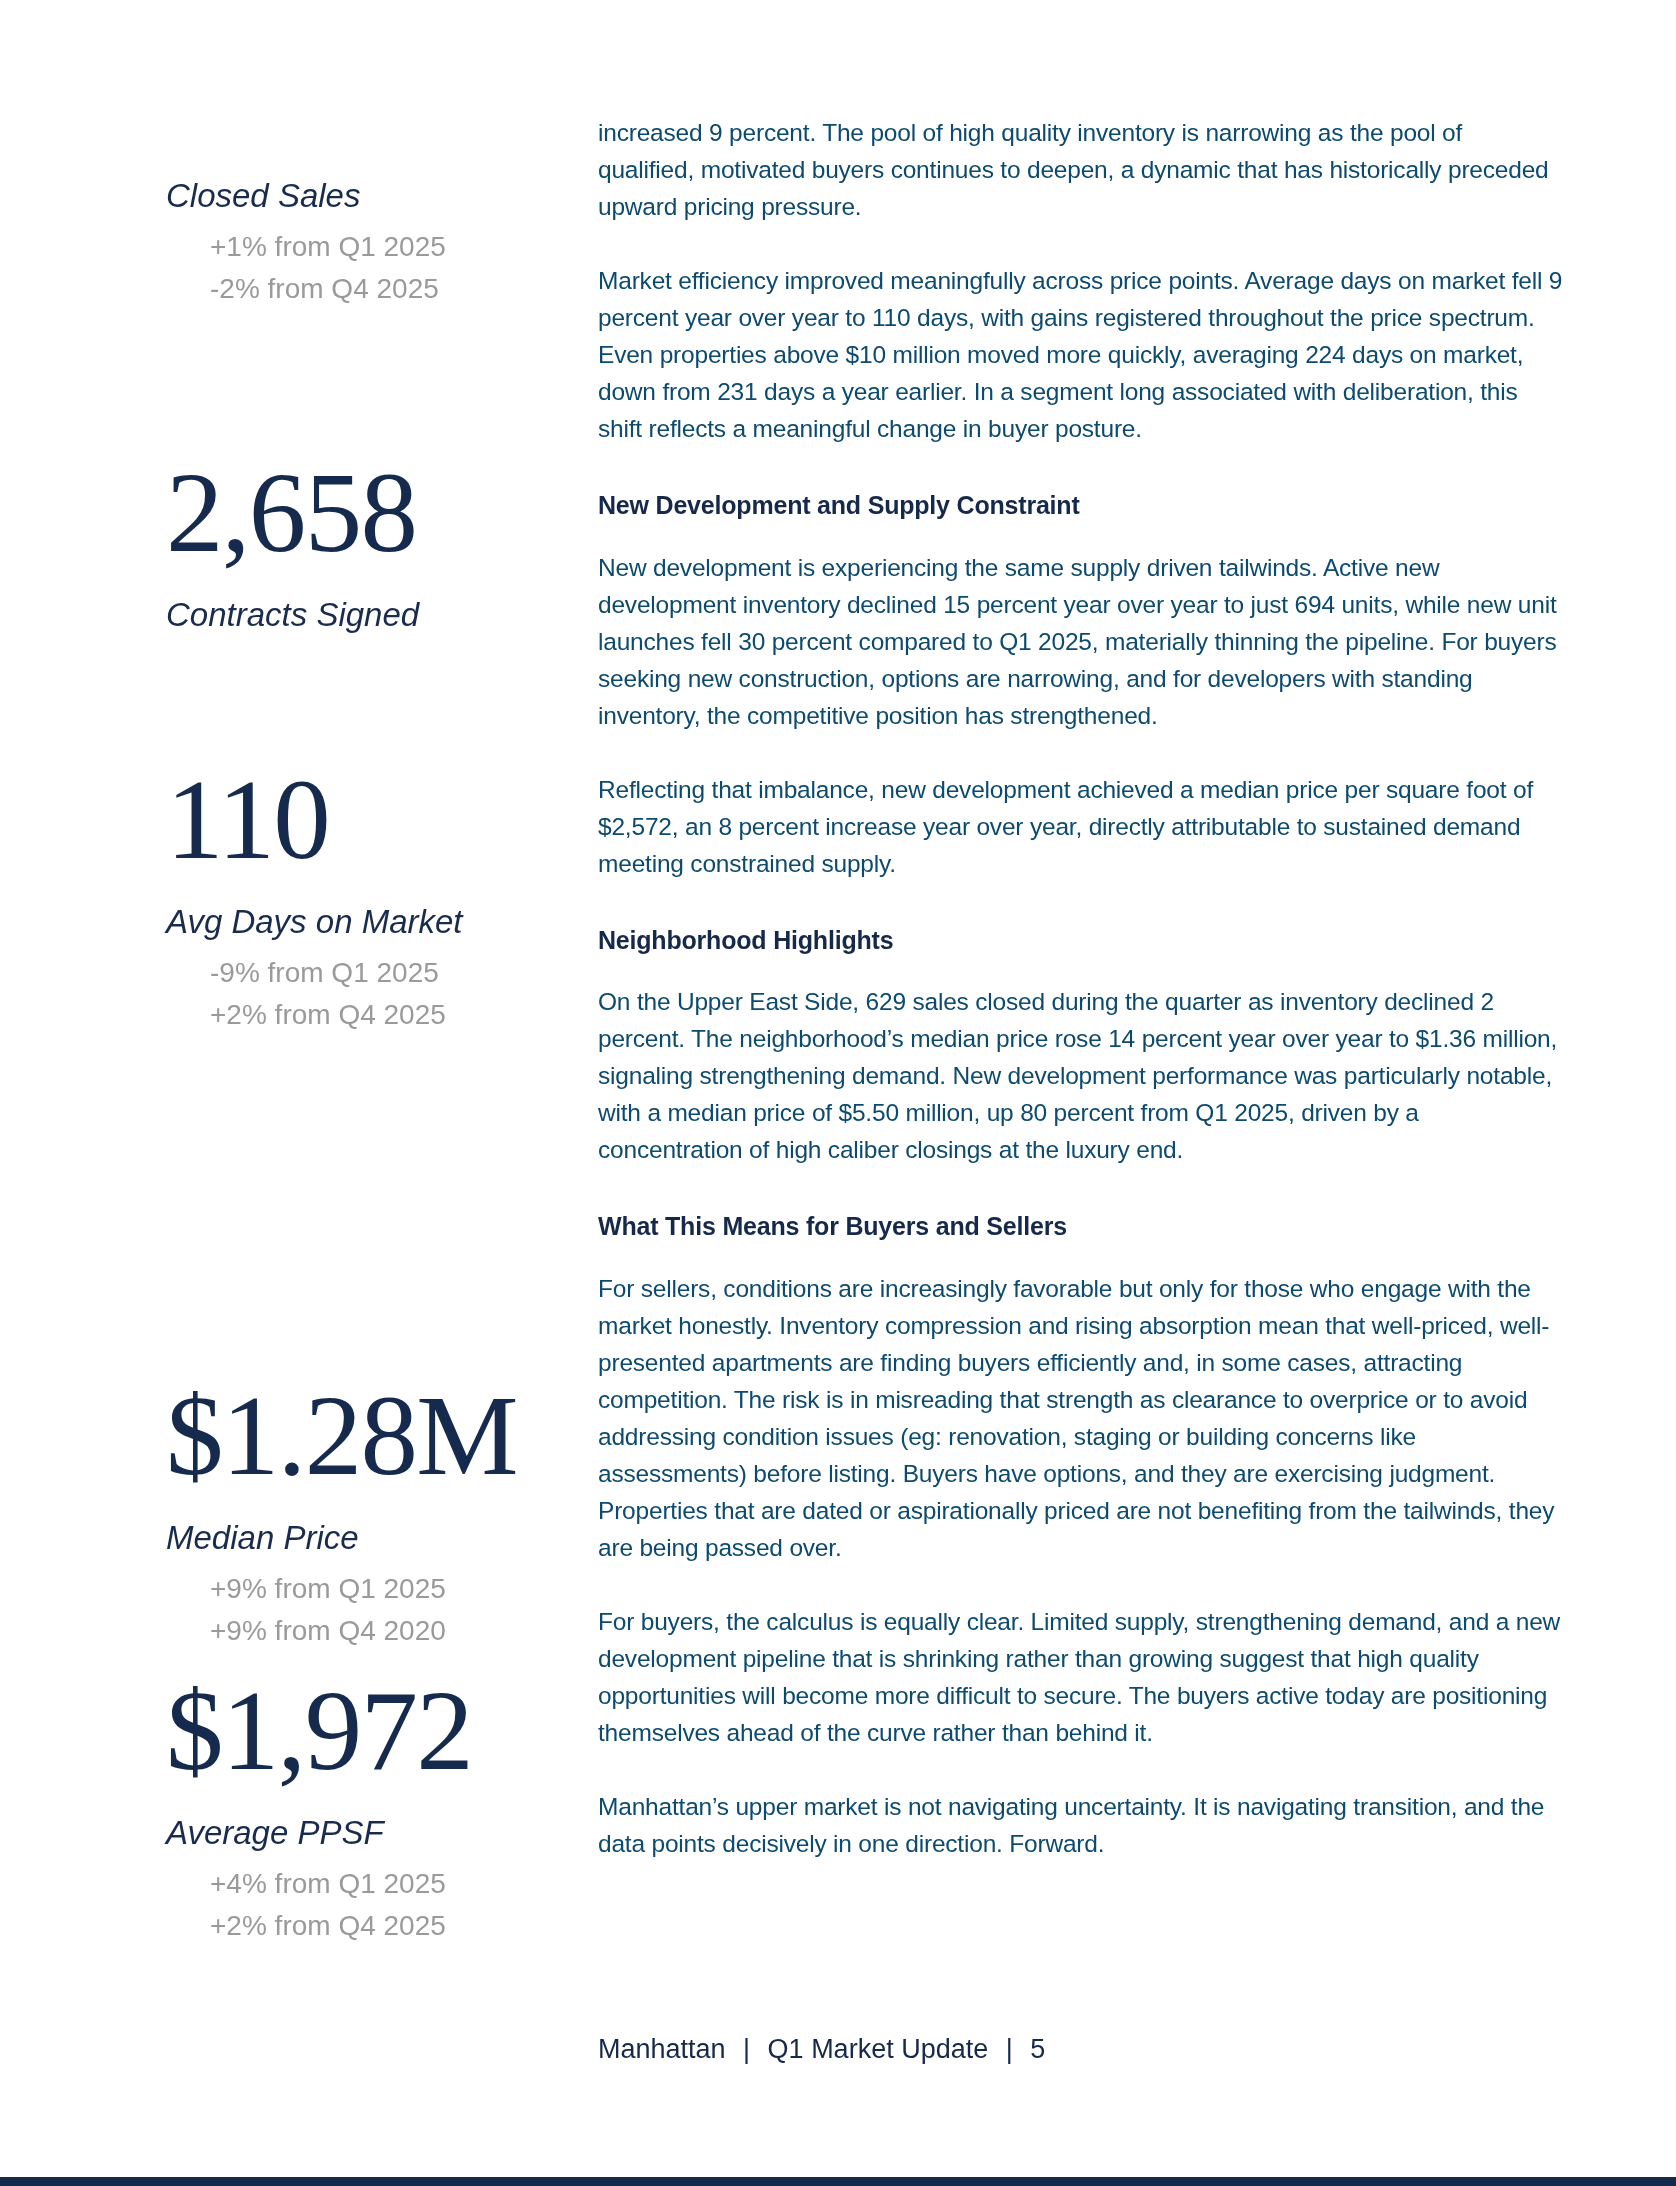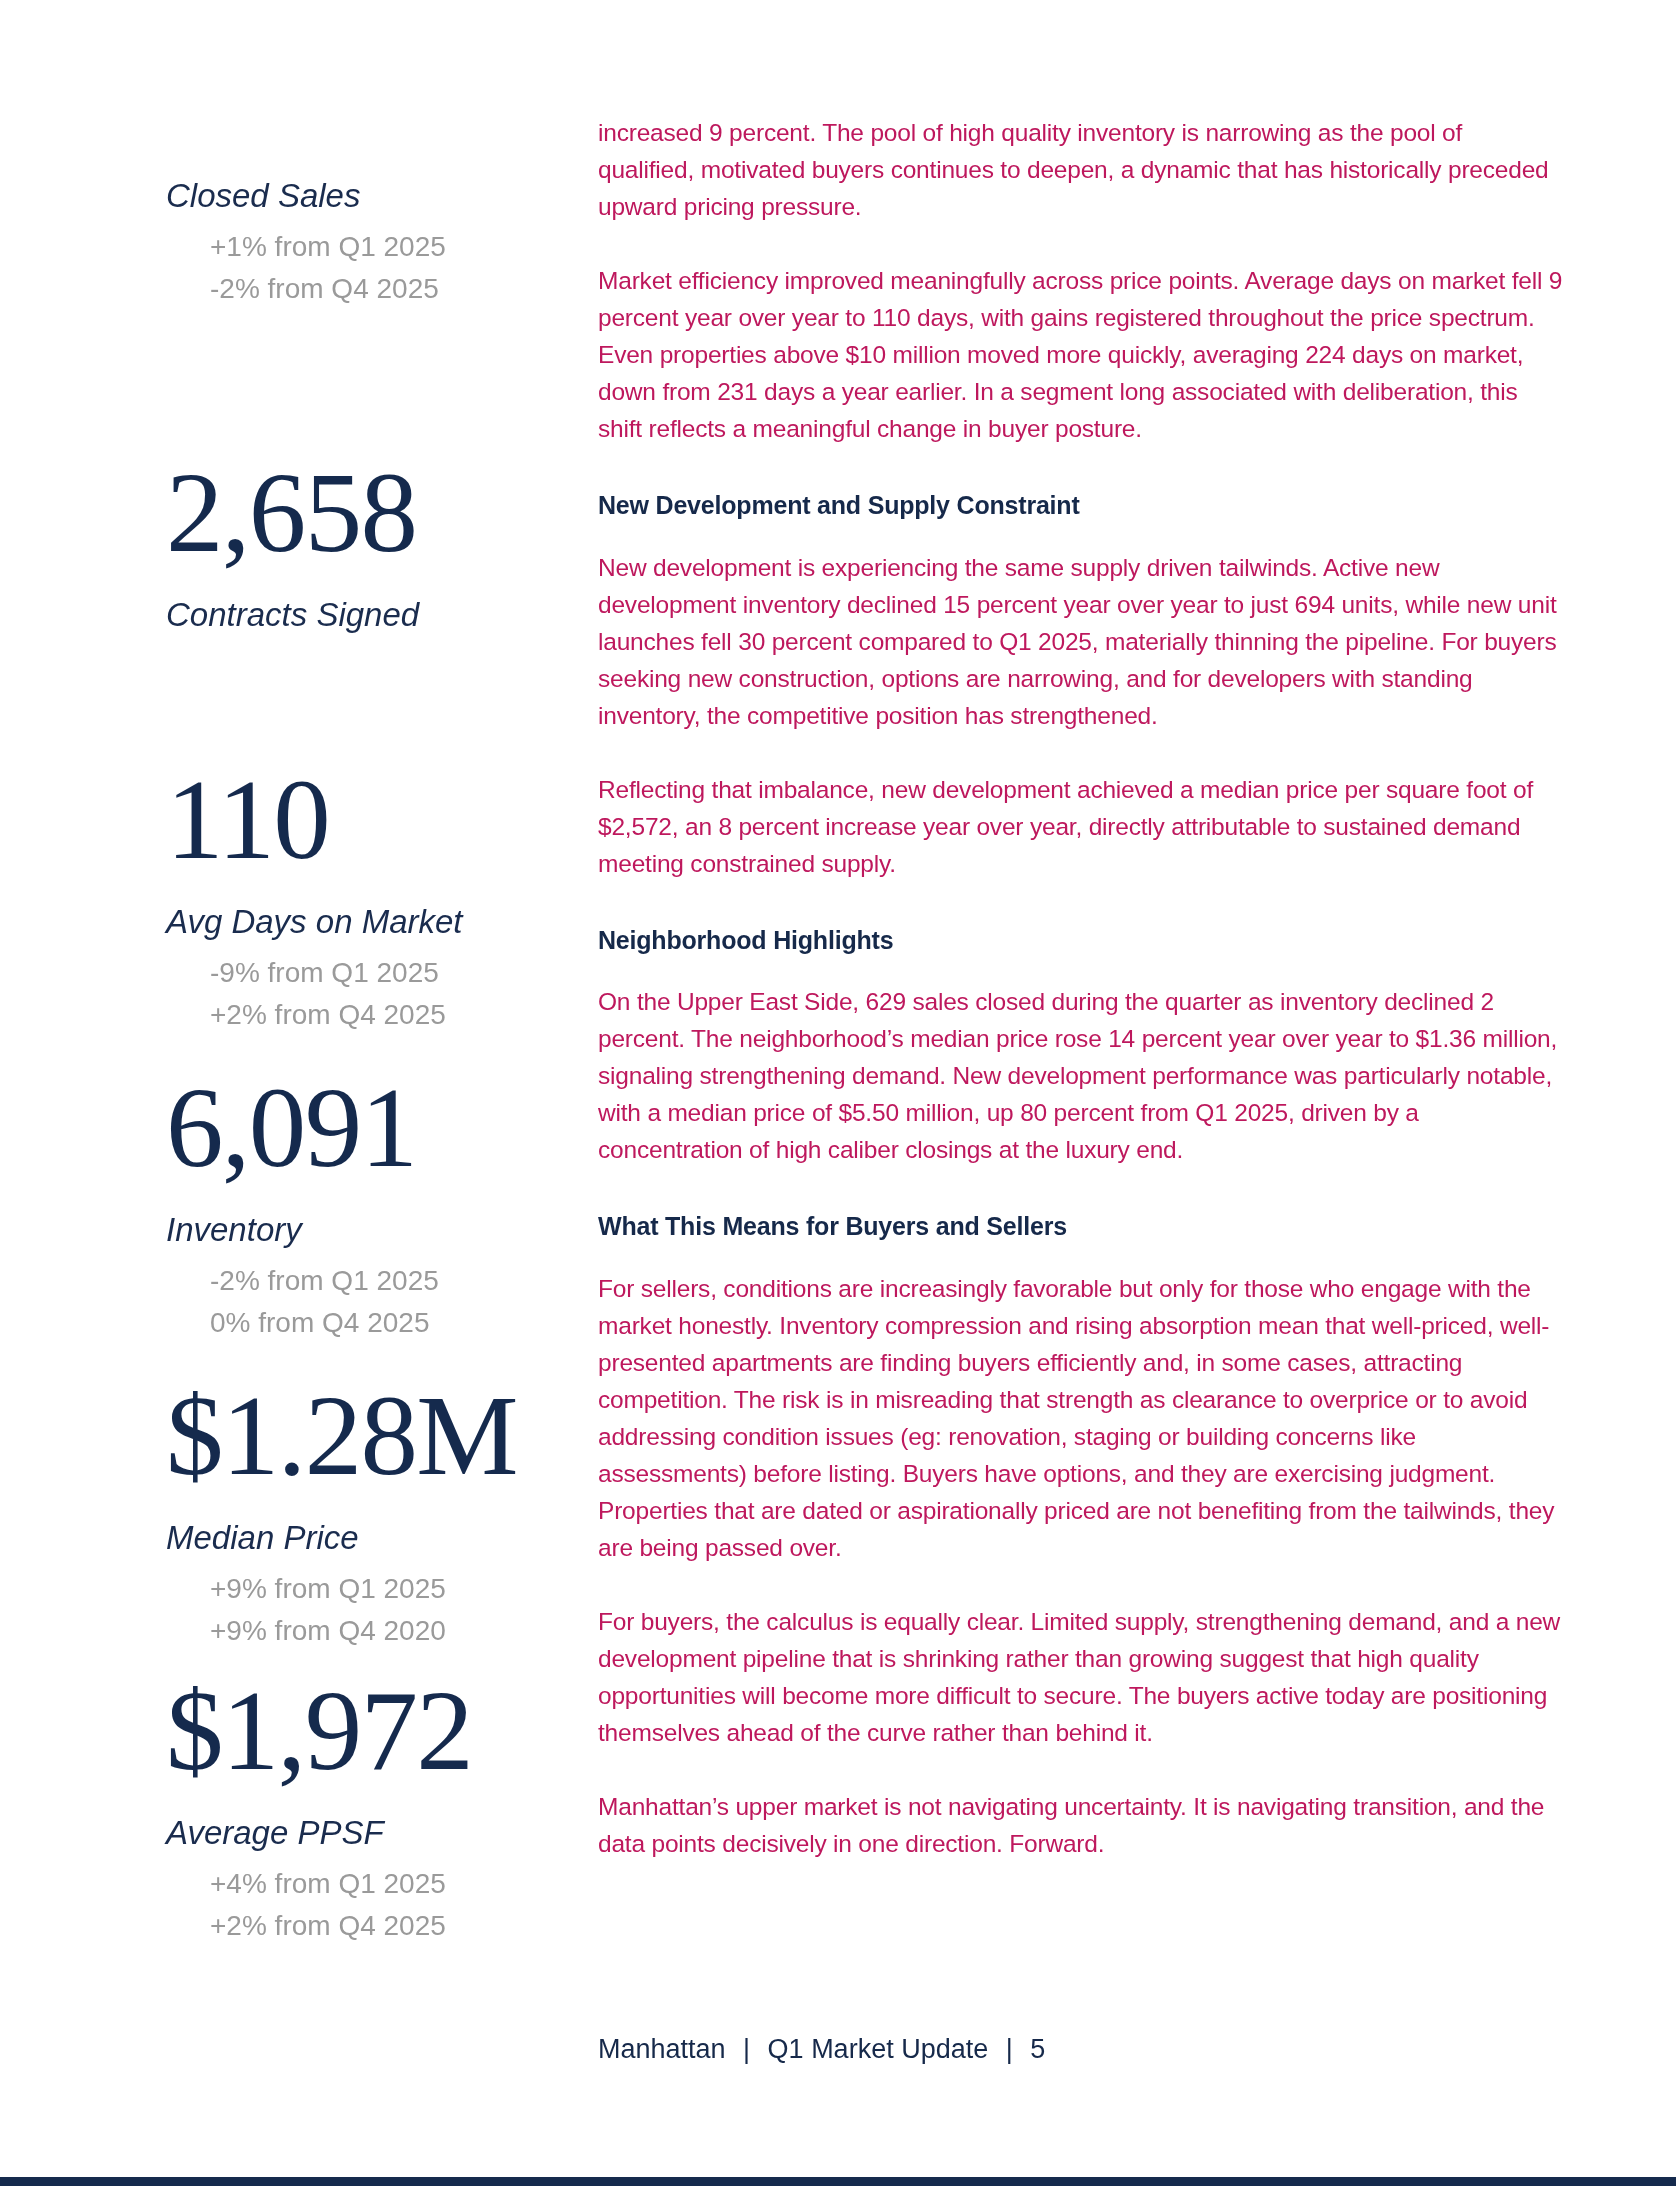--- a/index.html
+++ b/index.html
@@ -65,21 +65,21 @@
     top: 0;
     width: 965px;
     padding-top: 114px;
     color: #1c2f51;
   }
   .article-col p.body-para {
     margin: 0 0 37px 0;
     font-size: 24.5px;
     line-height: 37px;
     letter-spacing: -0.2px;
-    color: #be185d;
+    color: #0c4a6e;
   }
   .article-col h2.section-heading {
     margin: 40px 0 24.5px 0;
     font-size: 25px;
     line-height: 37px;
     font-weight: 700;
     letter-spacing: -0.2px;
     color: #16294a;
   }
 
@@ -135,28 +135,20 @@
 
     <section class="stat" style="top:762px">
       <div class="stat-value">110</div>
       <div class="stat-label">Avg Days on Market</div>
       <div class="stat-changes">
         <div>-9% from Q1 2025</div>
         <div>+2% from Q4 2025</div>
       </div>
     </section>
 
-    <section class="stat" style="top:1070px">
-      <div class="stat-value">6,091</div>
-      <div class="stat-label">Inventory</div>
-      <div class="stat-changes">
-        <div>-2% from Q1 2025</div>
-        <div>0% from Q4 2025</div>
-      </div>
-    </section>
 
     <section class="stat" style="top:1378px">
       <div class="stat-value">$1.28M</div>
       <div class="stat-label">Median Price</div>
       <div class="stat-changes">
         <div>+9% from Q1 2025</div>
         <div>+9% from Q4 2020</div>
       </div>
     </section>
 

